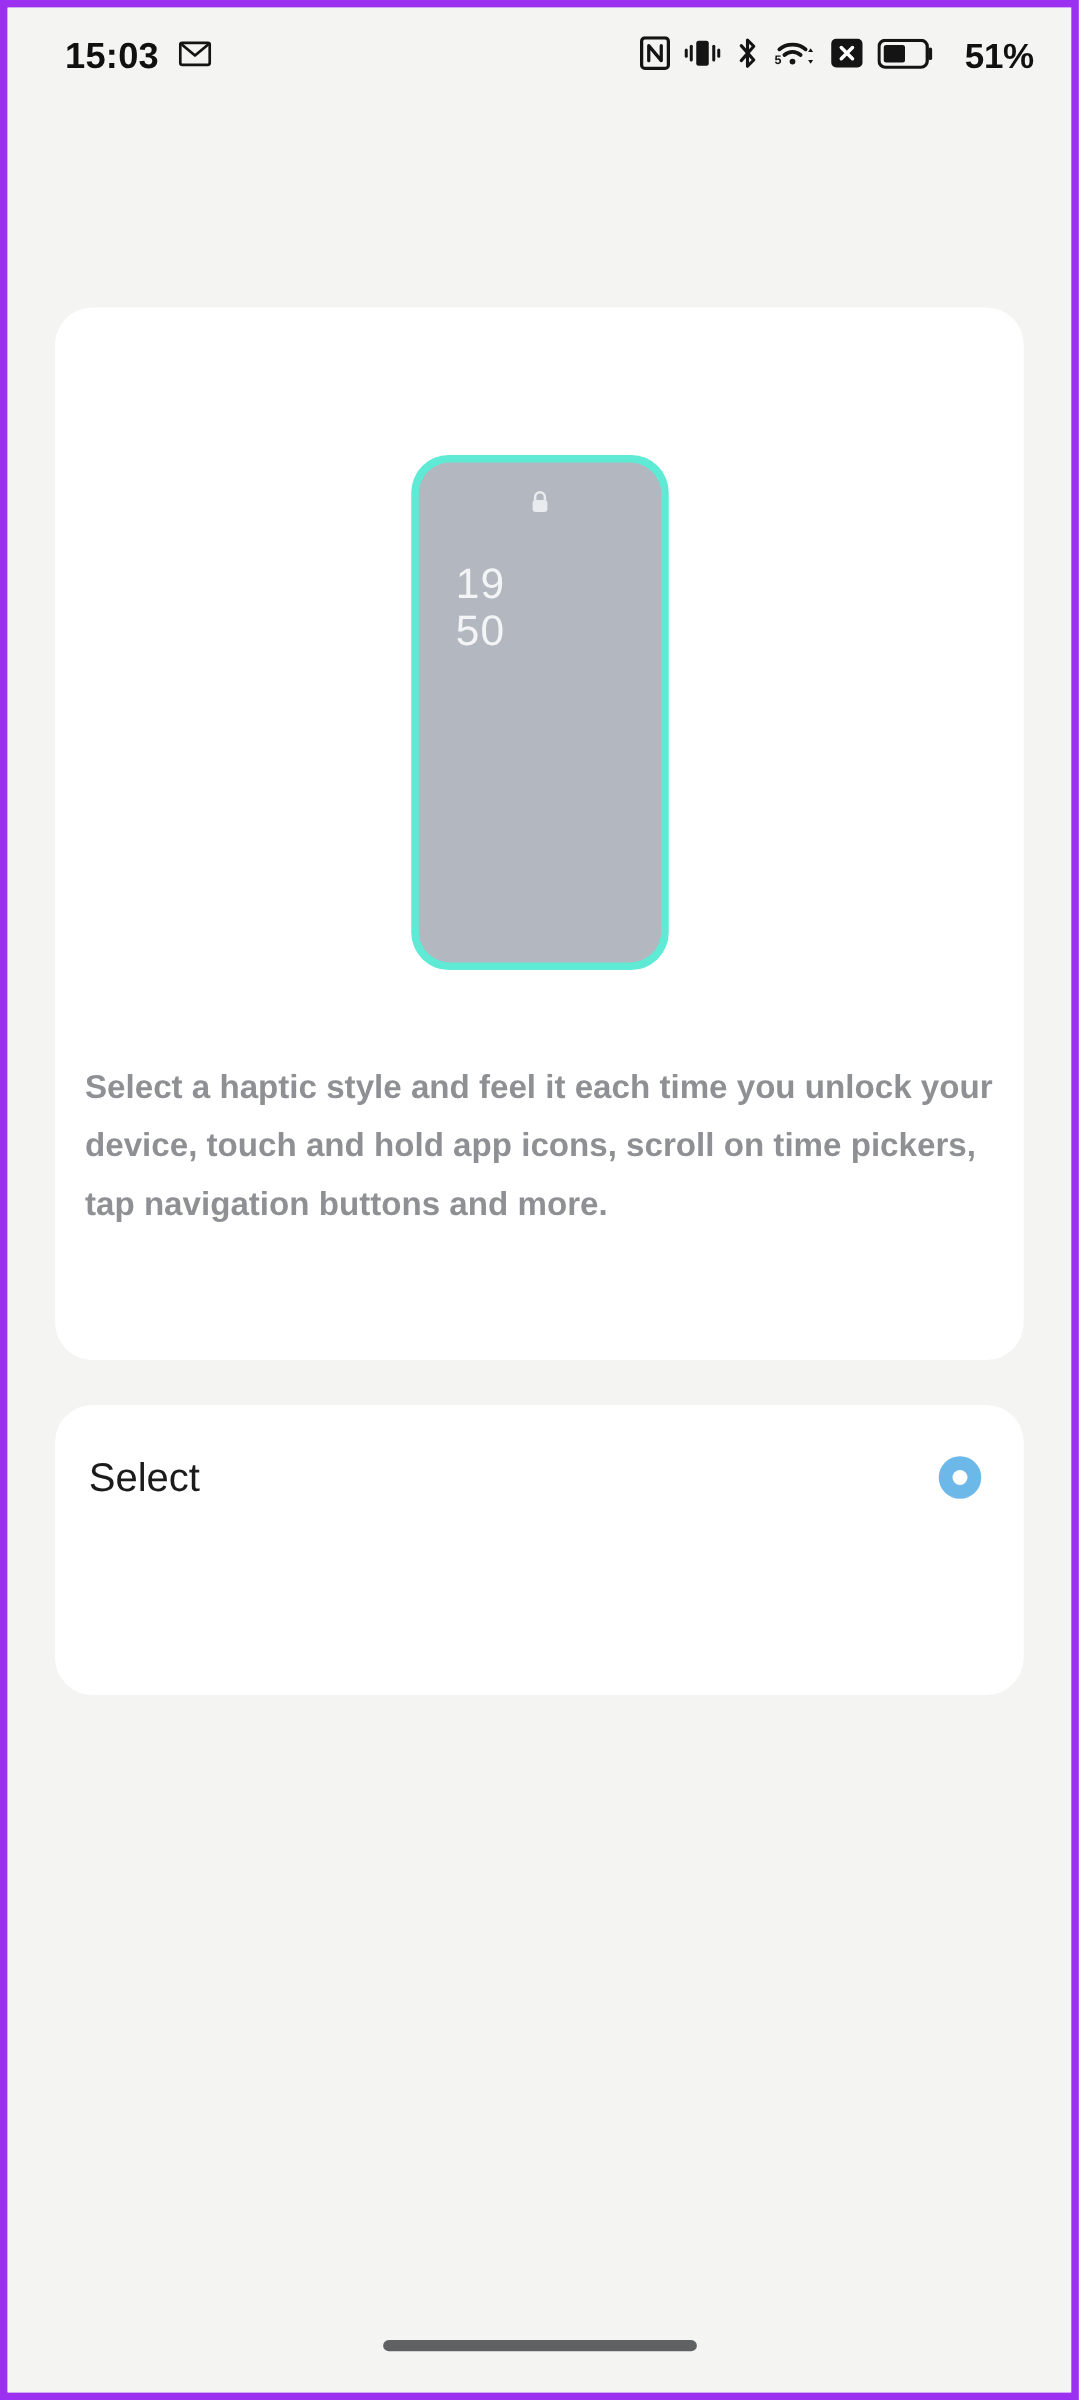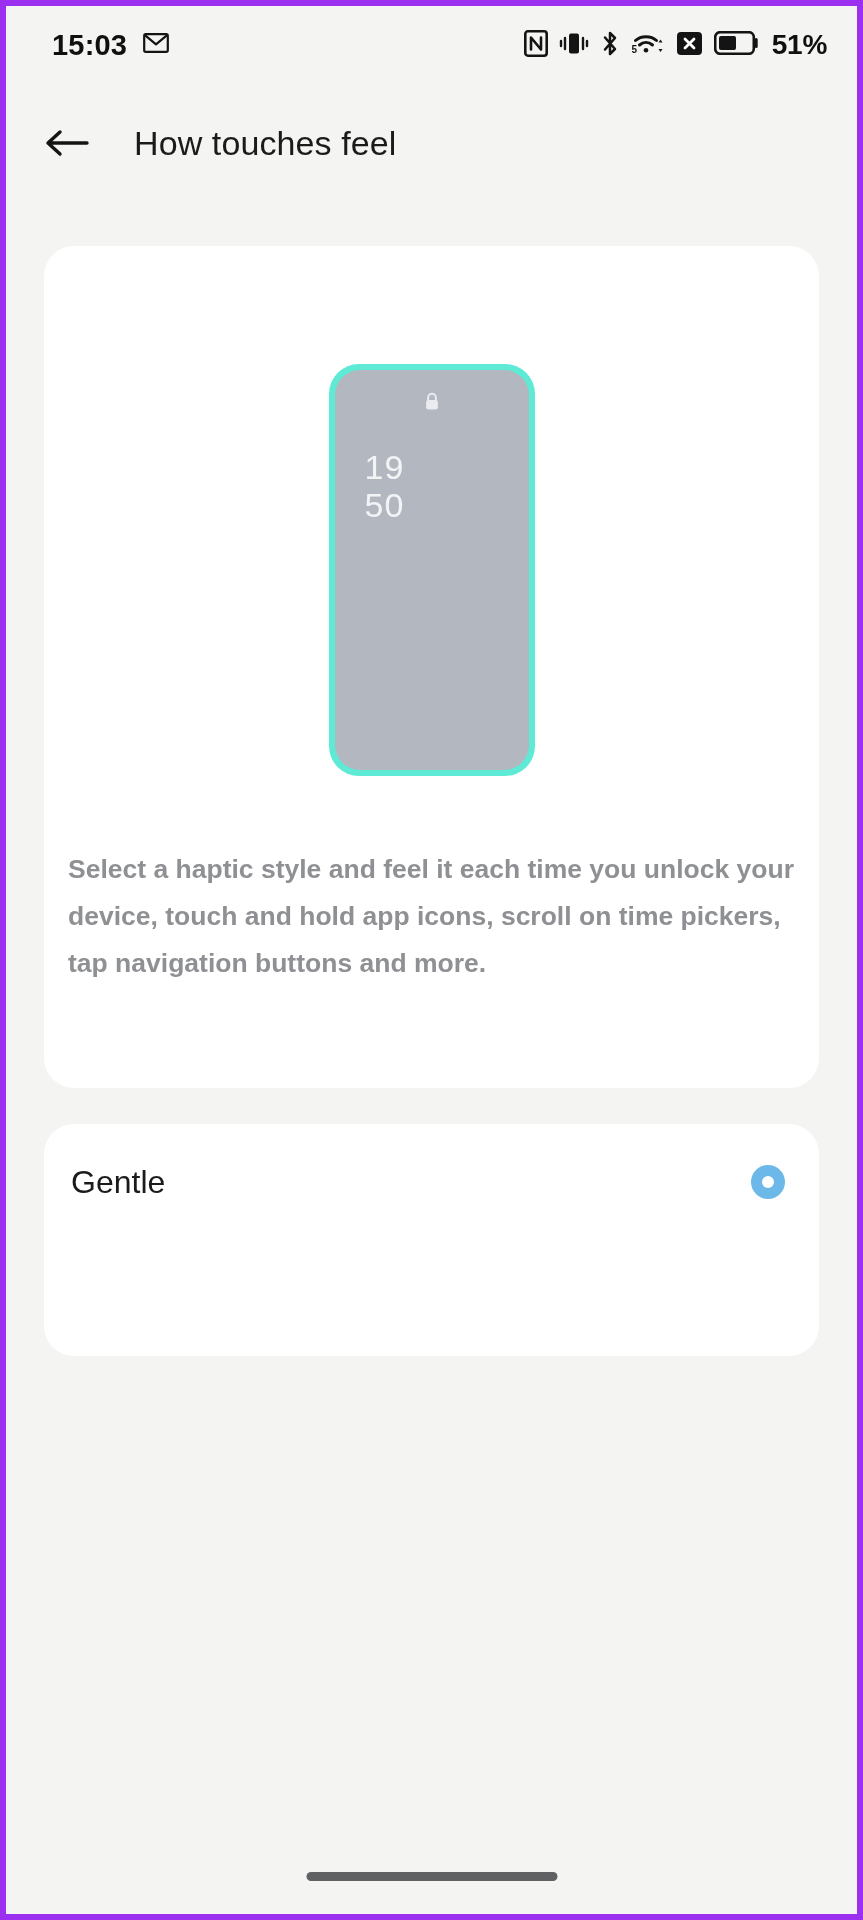--- a/index.html
+++ b/index.html
@@ -54,21 +54,21 @@
     display: flex;
     align-items: center;
     gap: 11px;
   }
   .sicon { display:block; }
 
   #battery-percent {
     font-size: 28px;
     font-weight: bold;
     color: #101010;
-    margin-left: 2px;
+    margin-left: 14px;
     letter-spacing: -0.3px;
   }
 
   
   #app-bar {
     position: absolute;
     top: 78px; left: 0;
     width: 851px;
     height: 118px;
     display: flex;
@@ -268,28 +268,20 @@
             <rect x="1.2" y="1.2" width="38.6" height="21.6" rx="5" fill="none" stroke="#141414" stroke-width="2.6"></rect>
             <rect x="5" y="5" width="17" height="14" rx="2" fill="#141414"></rect>
             <path d="M42.2 8.5 L42.2 15.5" stroke="#141414" stroke-width="3" stroke-linecap="round"></path>
           </svg>
         </span>
 
         <span id="battery-percent">51%</span>
       </div>
     </div>
 
-    <div id="app-bar">
-      <div id="back-button">
-        <svg width="44" height="30" viewBox="0 0 44 30">
-          <path d="M42 15 L3 15 M15 4 L3 15 L15 26" fill="none" stroke="#141414" stroke-width="3.4" stroke-linecap="round" stroke-linejoin="round"></path>
-        </svg>
-      </div>
-      <div id="page-title">How touches feel</div>
-    </div>
 
     <div id="preview-card" class="card">
 
       <div id="phone-mock">
         <div id="phone-screen">
 
           <div id="lock-icon-wrap">
             <svg width="17" height="20" viewBox="0 0 17 20">
               <path d="M4.6 8.4 L4.6 5.6 A3.9 3.9 0 0 1 12.4 5.6 L12.4 8.4" fill="none" stroke="#e9ebee" stroke-width="2"></path>
               <rect x="2.6" y="8" width="11.8" height="9.6" rx="2.4" fill="#e9ebee"></rect>
@@ -303,21 +295,21 @@
 
         </div>
       </div>
 
       <div id="description">Select a haptic style and feel it each time you unlock your device, touch and hold app icons, scroll on time pickers, tap navigation buttons and more.</div>
     </div>
 
     <div id="options-card" class="card">
 
       <div class="option-row">
-        <span class="option-label">Gentle</span>
+        <span class="option-label">Select</span>
         <span class="radio checked"></span>
       </div>
 
 
     </div>
 
     <div id="nav-handle"></div>
 
   </div>
 </div>

